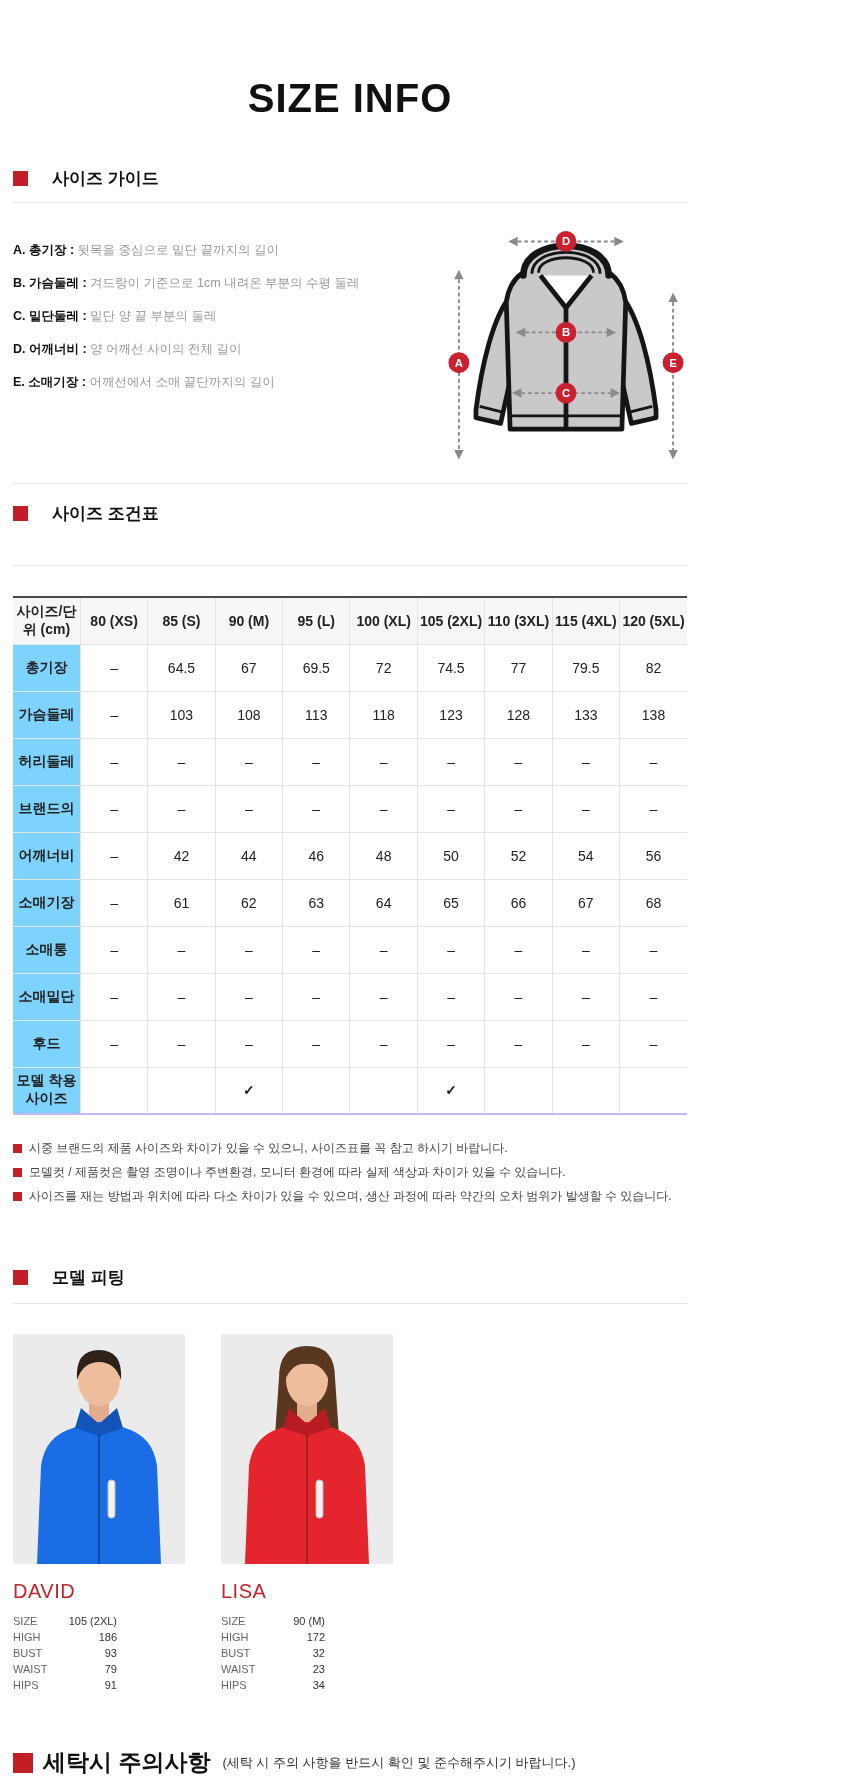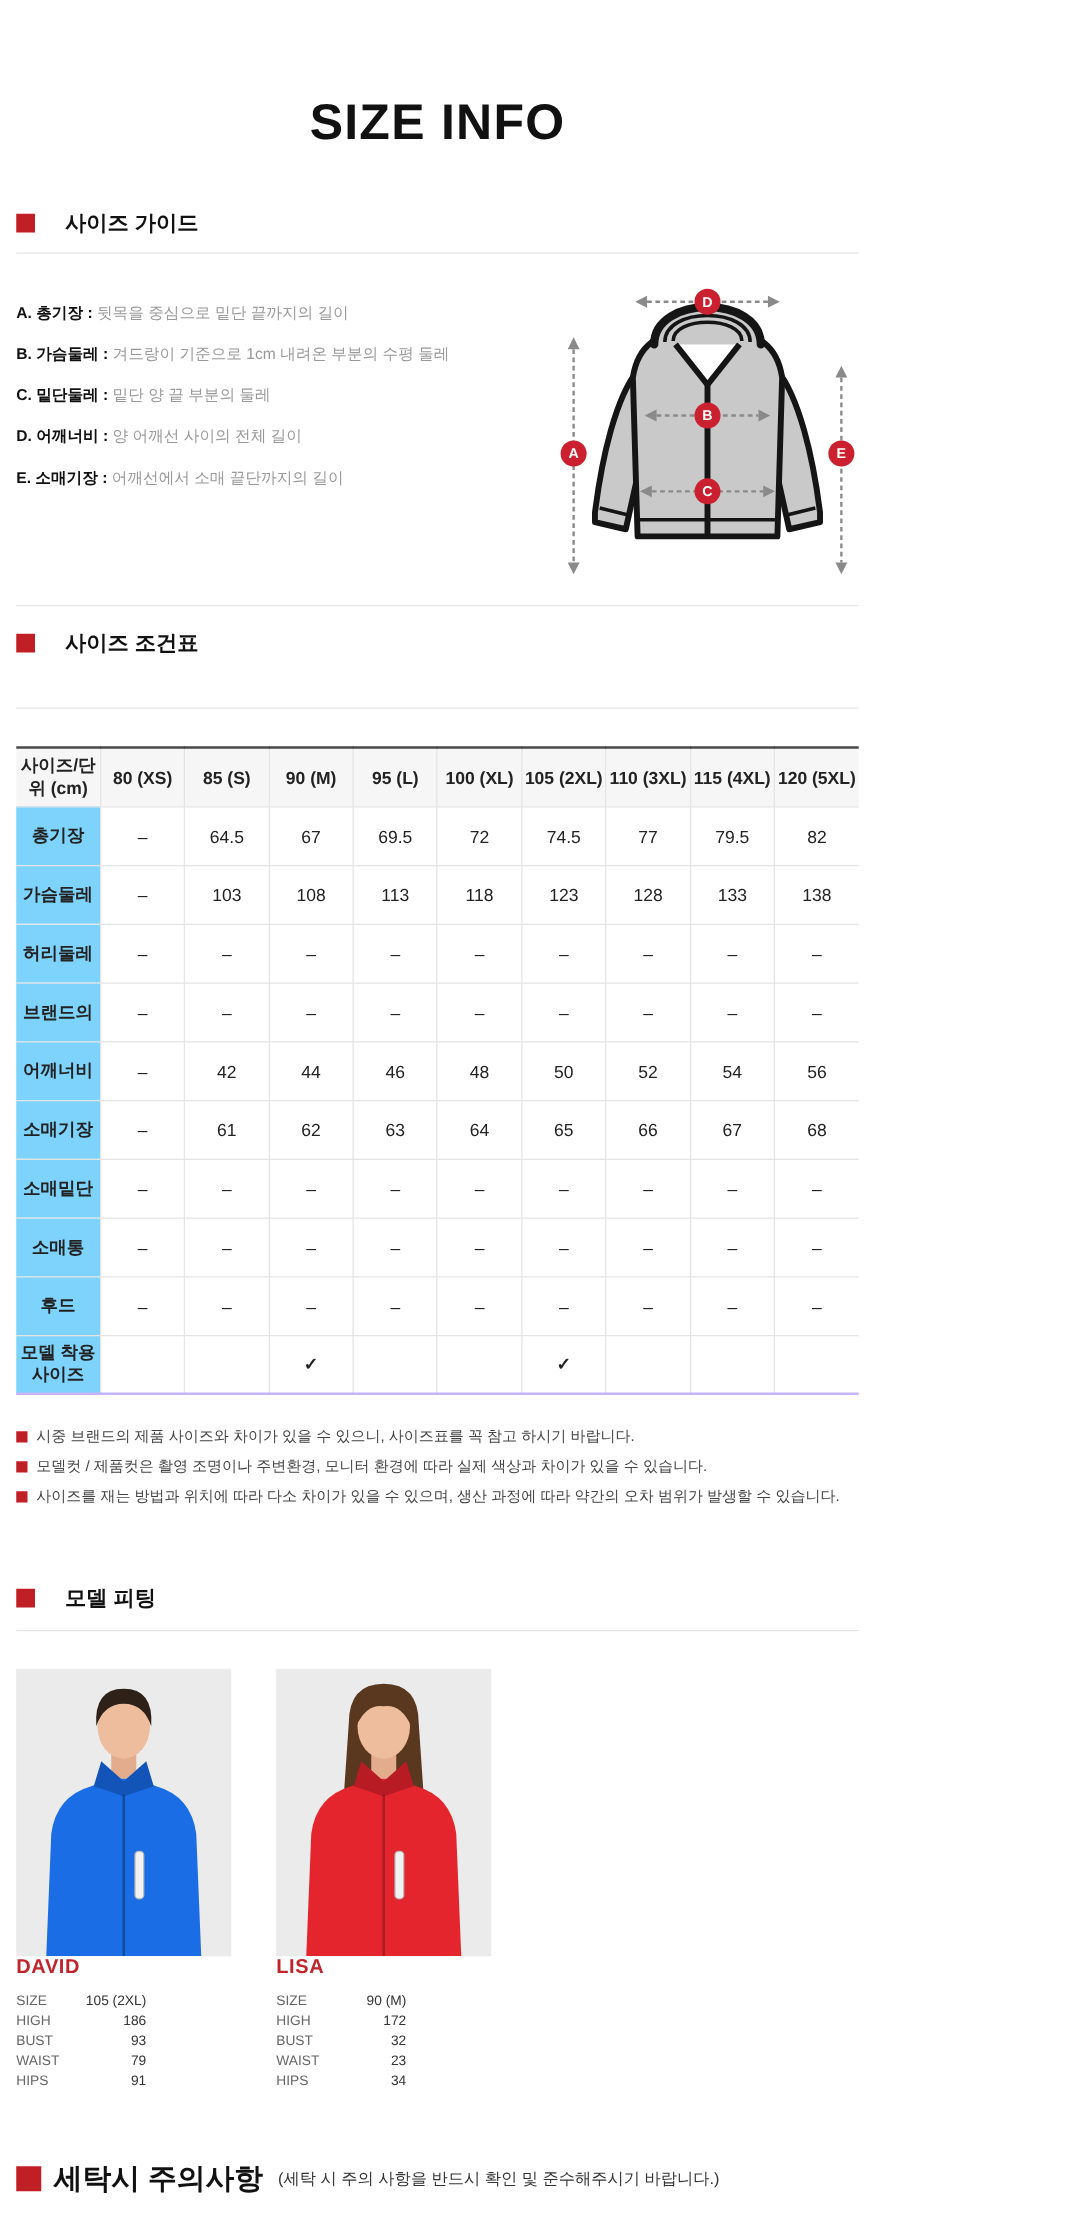--- a/index.html
+++ b/index.html
@@ -39,21 +39,21 @@
   .note-row { display:flex; align-items:flex-start; gap:7px; margin-bottom:9px; }
   .note-sq { width:9px; height:9px; background:#c11f26; margin-top:3px; flex:0 0 auto; }
   .note-text { font-size:12px; color:#444; line-height:15px; }
 
   
   .fit-section { margin-top:62px; }
   .fit-section .divider { margin-top:14px; }
   .models { display:flex; gap:36px; margin-top:30px; }
   .model-card { width:172px; }
   .model-photo { width:172px; height:230px; background:#ebebeb; overflow:hidden; }
-  .model-name { font-size:16px; font-weight:700; color:#c0242c; letter-spacing:0.5px; }
+  .model-name { margin-top:16px; font-size:20px; font-weight:400; color:#c0242c; letter-spacing:0.5px; }
   .spec-list { margin-top:10px; width:104px; }
   .spec-row { display:flex; justify-content:space-between; font-size:11px; line-height:16px; }
   .spec-label { color:#666; }
   .spec-value { color:#333; text-align:right; }
 
   
   .care { display:flex; align-items:center; gap:10px; margin-top:54px; }
   .care-sq { width:20px; height:20px; background:#c11f26; flex:0 0 auto; }
   .care-title { font-size:23px; font-weight:700; color:#111; }
   .care-note { font-size:13px; color:#333; margin-left:2px;text-align:right; }
@@ -225,33 +225,33 @@
             <td>61</td>
             <td>62</td>
             <td>63</td>
             <td>64</td>
             <td>65</td>
             <td>66</td>
             <td>67</td>
             <td>68</td>
           </tr>
           <tr>
+            <th class="rowlabel">소매통</th>
+            <td>–</td>
+            <td>–</td>
+            <td>–</td>
+            <td>–</td>
+            <td>–</td>
+            <td>–</td>
+            <td>–</td>
+            <td>–</td>
+            <td>–</td>
+          </tr>
+          <tr>
             <th class="rowlabel">소매밑단</th>
-            <td>–</td>
-            <td>–</td>
-            <td>–</td>
-            <td>–</td>
-            <td>–</td>
-            <td>–</td>
-            <td>–</td>
-            <td>–</td>
-            <td>–</td>
-          </tr>
-          <tr>
-            <th class="rowlabel">소매통</th>
             <td>–</td>
             <td>–</td>
             <td>–</td>
             <td>–</td>
             <td>–</td>
             <td>–</td>
             <td>–</td>
             <td>–</td>
             <td>–</td>
           </tr>

